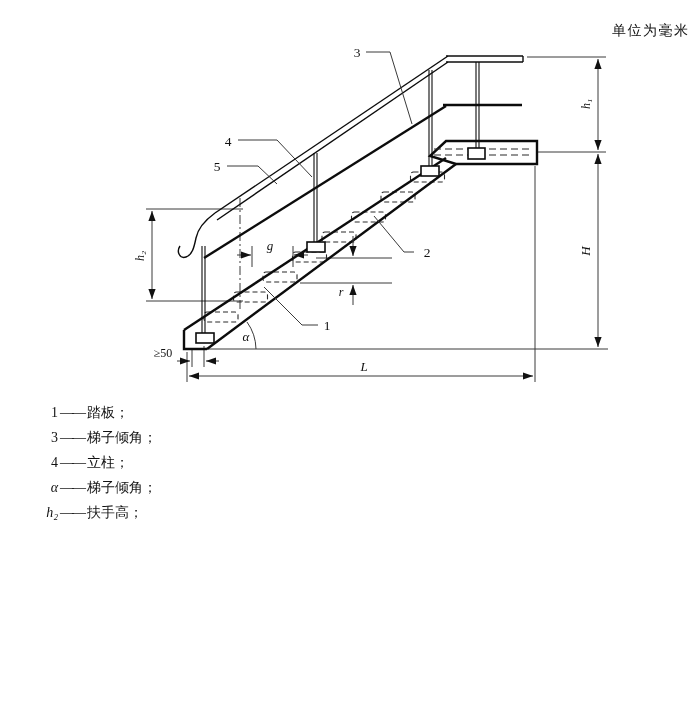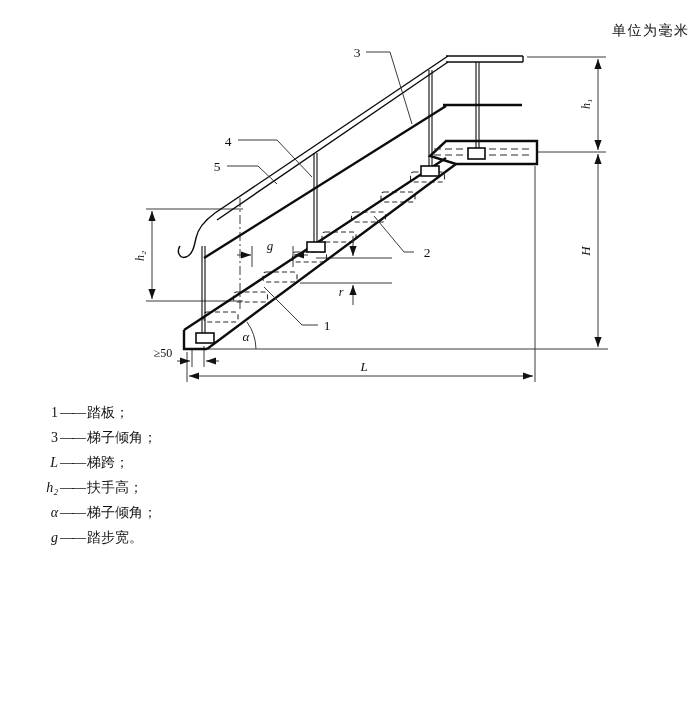--- a/index.html
+++ b/index.html
@@ -157,19 +157,18 @@
       <text class="lab" x="228" y="146">4</text>
       <text class="lab" x="217" y="171">5</text>
       <text class="lab" x="327" y="330">1</text>
       <text class="lab" x="427" y="257">2</text>
     </g>
   </svg>
 
   <div class="legend">
     <div class="lrow num"><span class="lsym">1</span><span class="ldash">——</span><span class="lterm">踏板</span><span class="lsep">；</span></div>
     <div class="lrow num"><span class="lsym">3</span><span class="ldash">——</span><span class="lterm">梯子倾角</span><span class="lsep">；</span></div>
-    <div class="lrow"><span class="lsym">L</span><span class="ldash">——</span><span class="lterm">梯跨</span><span class="lsep">；</span></div>
+    <div class="lrow num"><span class="lsym">4</span><span class="ldash">——</span><span class="lterm">立柱</span><span class="lsep">；</span></div>
+    <div class="lrow"><span class="lsym">α</span><span class="ldash">——</span><span class="lterm">梯子倾角</span><span class="lsep">；</span></div>
     <div class="lrow"><span class="lsym">h₂</span><span class="ldash">——</span><span class="lterm">扶手高</span><span class="lsep">；</span></div>
-    <div class="lrow"><span class="lsym">α</span><span class="ldash">——</span><span class="lterm">梯子倾角</span><span class="lsep">；</span></div>
-    <div class="lrow"><span class="lsym">g</span><span class="ldash">——</span><span class="lterm">踏步宽</span><span class="lsep">。</span></div>
   </div>
 
 </div>
 
 </body></html>

